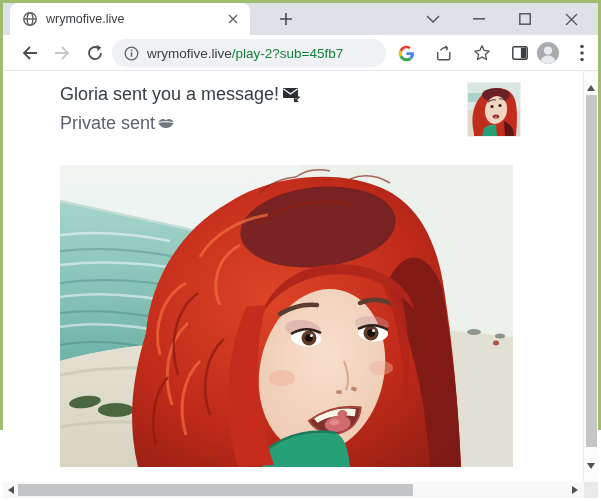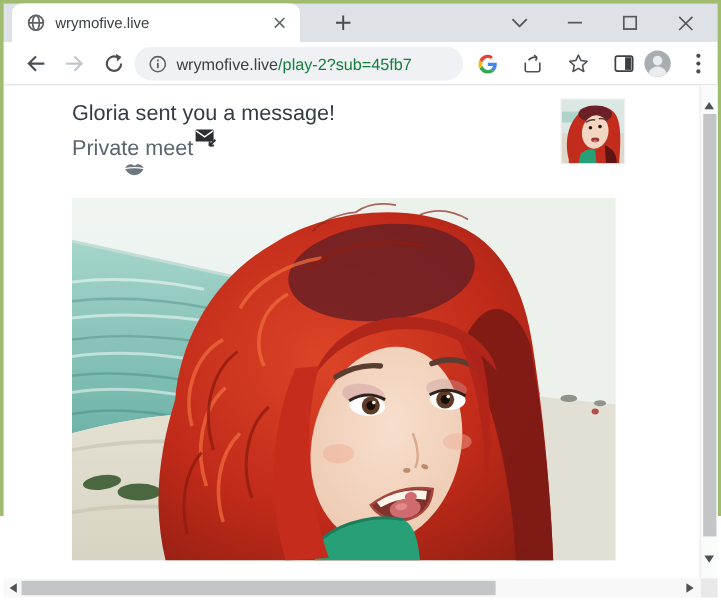--- a/index.html
+++ b/index.html
@@ -16,21 +16,21 @@
   
   .toolbar{position:absolute;left:3px;top:35px;width:595px;height:35px;background:#ffffff;border-bottom:1px solid #e4e6e9;}
   .nav{position:absolute;top:5px;width:26px;height:26px;}
   .omnibox{position:absolute;left:109px;top:4px;width:274px;height:28px;border-radius:14px;background:#eff1f4;display:flex;align-items:center;padding:0 12px;box-sizing:border-box;}
   .url{font-size:13.5px;margin-left:8px;white-space:nowrap;}
   .url .domain{color:#3a3f44;}
   .url .path{color:#15803d;}
   .tb-right{position:absolute;top:5px;width:26px;height:26px;}
   
   .content{position:absolute;left:3px;top:71px;width:595px;height:411px;background:#ffffff;}
-  .headline{position:absolute;left:57px;font-size:18px;line-height:24px;display:flex;align-items:center;white-space:nowrap;flex-direction:column;}
+  .headline{position:absolute;left:57px;font-size:18px;line-height:24px;display:flex;align-items:center;white-space:nowrap;}
   .h1{top:11px;color:#343c45;}
   .h2{top:40px;color:#5a646e;}
   .h2 .suffix{margin-left:6px;}
   .avatar-thumb{position:absolute;left:465px;top:12px;width:52px;height:53px;box-shadow:0 0 0 1px rgba(0,0,0,.06);}
   .photo{position:absolute;left:57px;top:94px;width:453px;height:302px;}
   
   .vscroll{position:absolute;right:0;top:0;width:15px;height:411px;background:#fafbfb;border-left:1px solid #ececec;box-sizing:border-box;}
   .vthumb{position:absolute;left:2px;top:24px;width:11px;height:352px;background:#c3c5c7;}
   .tri{position:absolute;width:0;height:0;}
   .tri-up{left:3px;top:14px;border-left:4px solid transparent;border-right:4px solid transparent;border-bottom:6px solid #4e5256;}
@@ -167,21 +167,21 @@
       <span class="iconbtn" style="margin-left:3px;">
         <svg width="19" height="17" viewBox="0 0 19 17">
             <rect x="1" y="2" width="15" height="10" rx="1" fill="#2b2f33"></rect>
             <path d="M1.5,3 L8.5,8 L15.5,3" fill="none" stroke="#ffffff" stroke-width="1.2"></path>
             <path d="M17.5,10.5 L12.5,15.5 M12.5,15.5 L12.8,11.8 M12.5,15.5 L16.2,15.2" stroke="#2b2f33" stroke-width="1.6" fill="none"></path>
           </svg>
       </span>
     </div>
 
     <div class="headline h2">
-      <span>Private meet</span>
+      <span>Private sent</span>
       <span class="iconbtn" style="margin-left:2px;">
         <svg width="18" height="12" viewBox="0 0 18 12">
             <path d="M1,5.5 C3,1.5 6.5,1 9,3.2 C11.5,1 15,1.5 17,5.5 C14.5,10 11.5,11 9,11 C6.5,11 3.5,10 1,5.5 Z" fill="#6f7780"></path>
             <path d="M1,5.5 C6,4.5 12,4.5 17,5.5" stroke="#ffffff" stroke-width="1" fill="none"></path>
           </svg>
       </span>
     </div>
 
     <div class="avatar-thumb">
       <svg width="52" height="53" viewBox="0 0 52 53">

